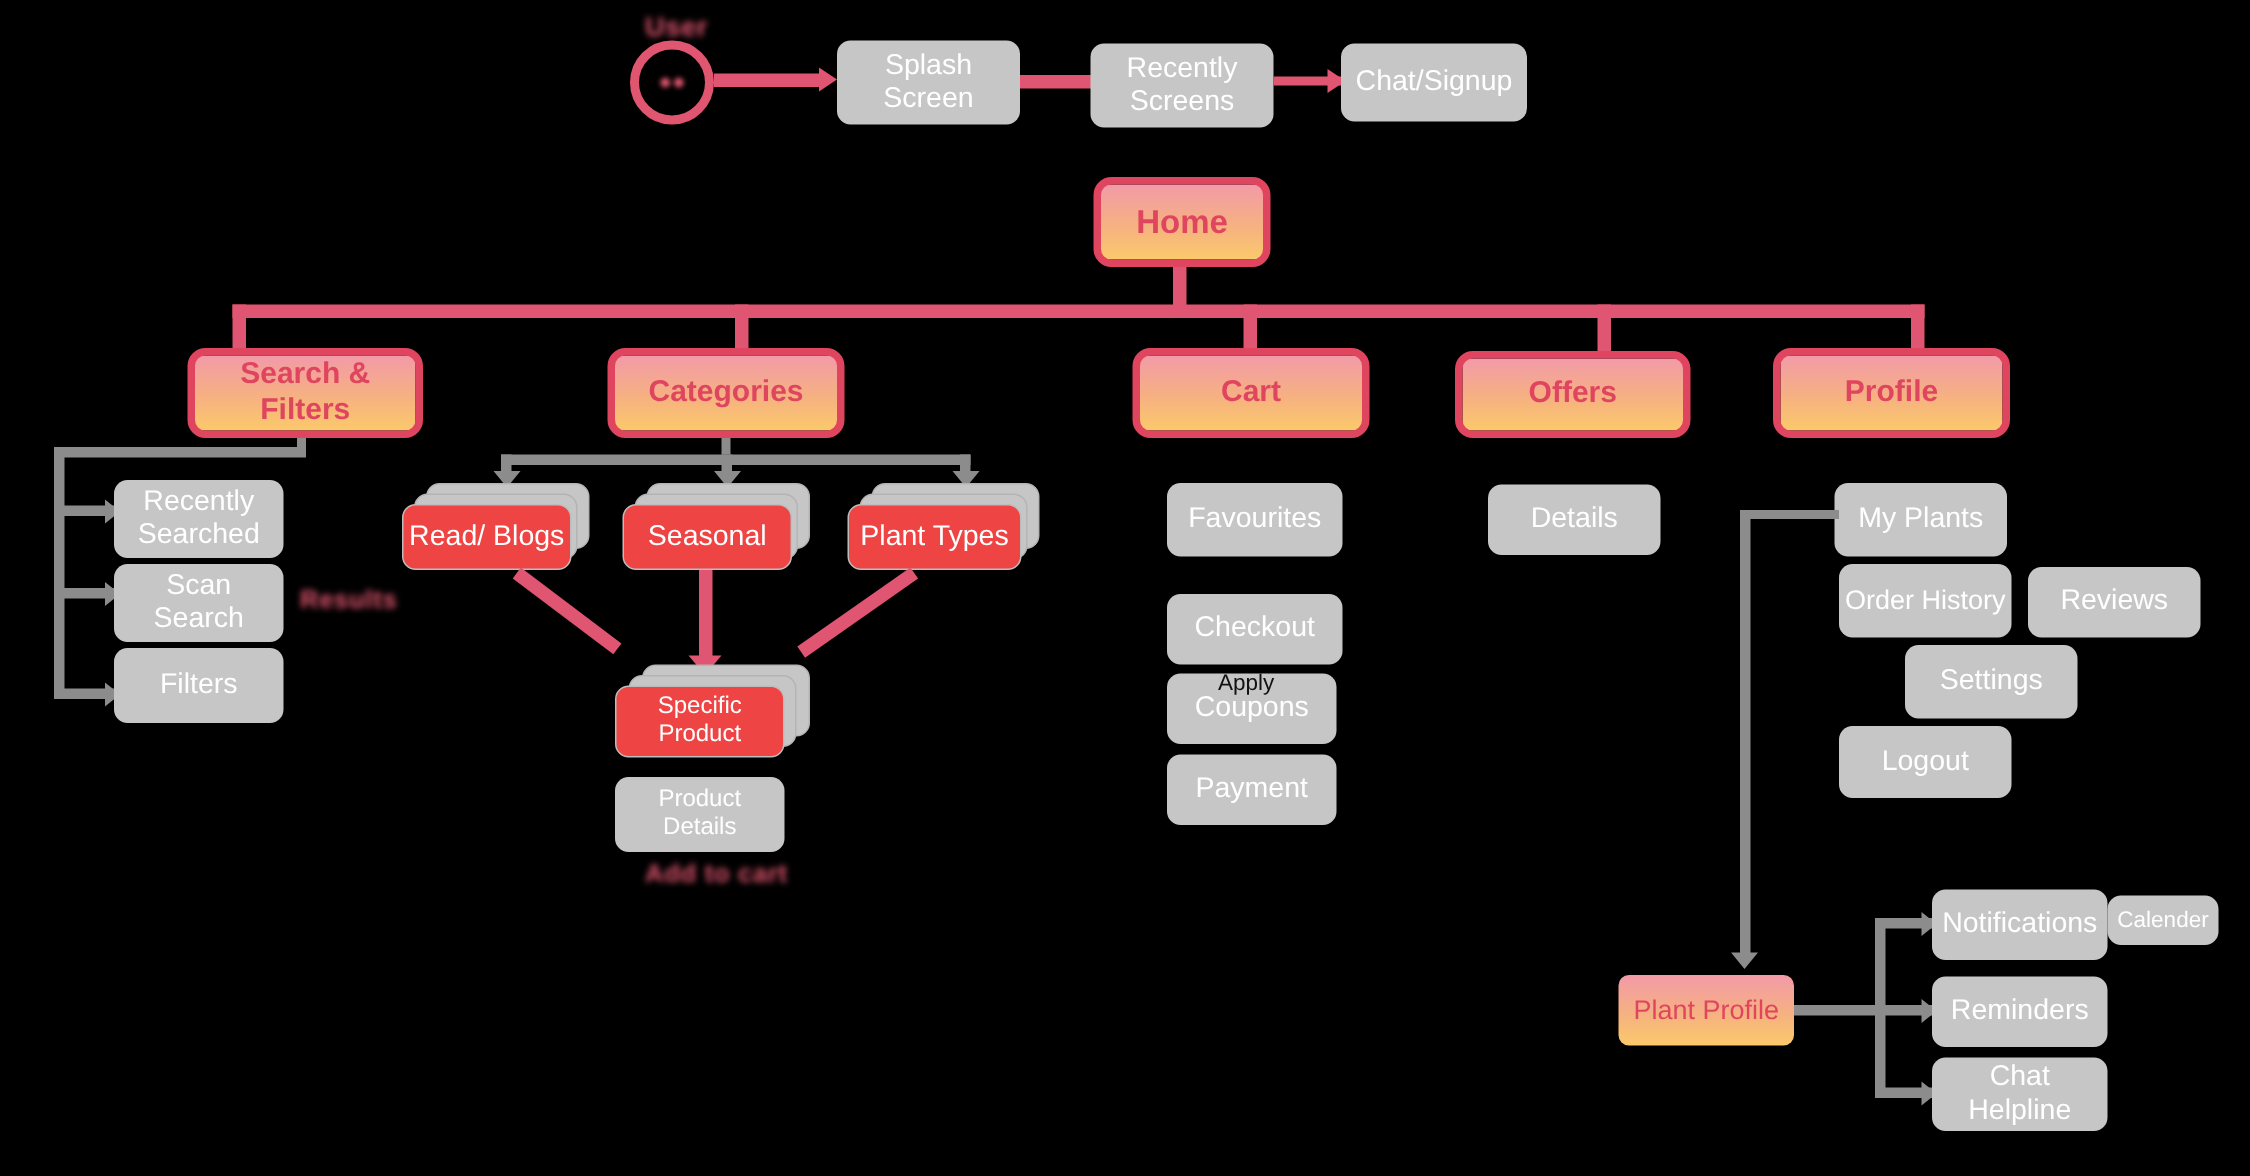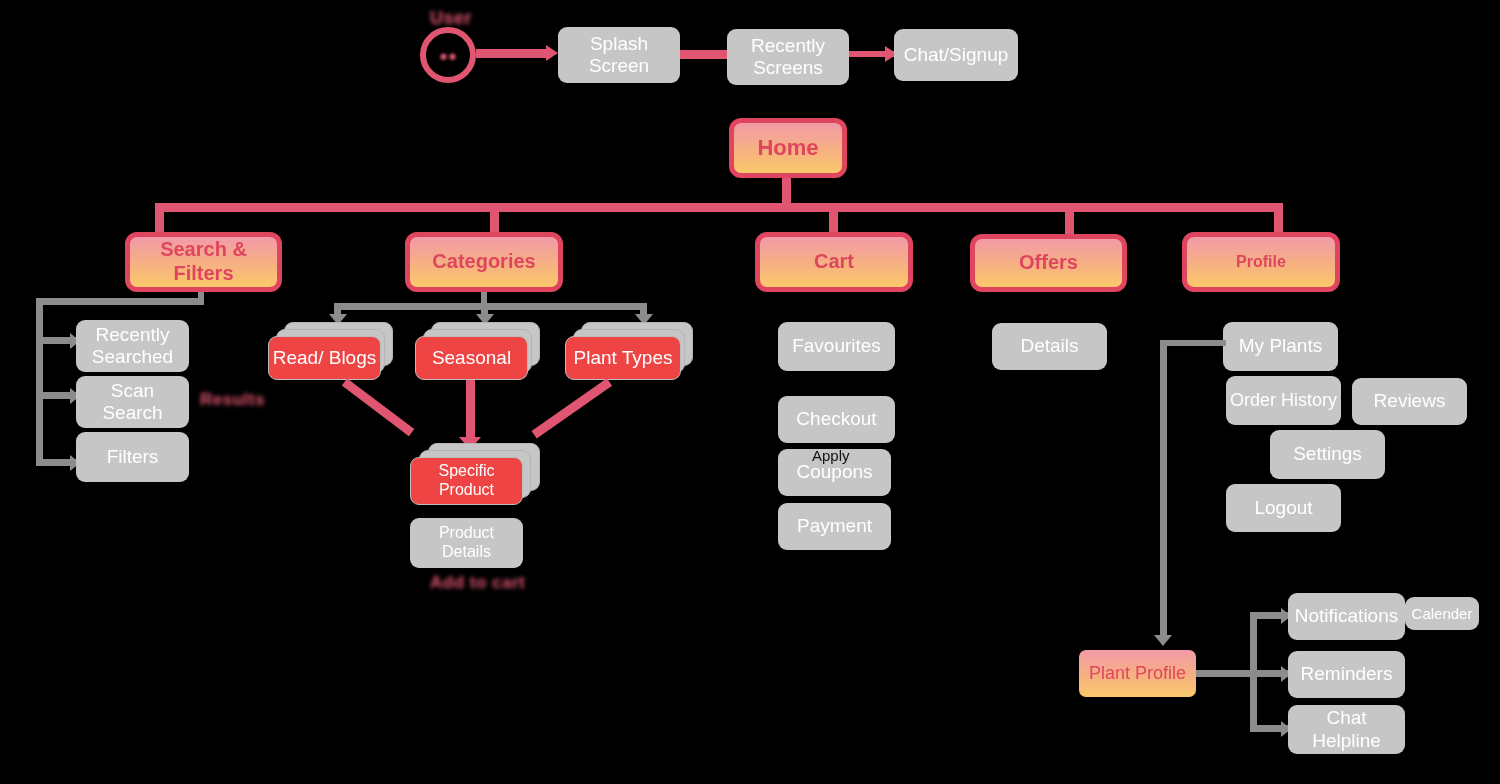--- a/index.html
+++ b/index.html
@@ -107,21 +107,21 @@
   </div>
 
   <div class="node grad bordered" style="left:755px;top:232px;width:158px;height:60px;font-size:20px;">
     <span>Cart</span>
   </div>
 
   <div class="node grad bordered" style="left:970px;top:234px;width:157px;height:58px;font-size:20px;">
     <span>Offers</span>
   </div>
 
-  <div class="node grad bordered" style="left:1182px;top:232px;width:158px;height:60px;font-size:16px;">
+  <div class="node grad bordered" style="left:1182px;top:232px;width:158px;height:60px;font-size:20px;">
     <span>Profile</span>
   </div>
 
   <div class="ln gr" style="left:198px;top:292px;width:6px;height:10px;"></div>
   <div class="ln gr" style="left:36px;top:298px;width:168px;height:7px;"></div>
   <div class="ln gr" style="left:36px;top:298px;width:7px;height:168px;"></div>
 
   <div class="ln gr" style="left:36px;top:337px;width:40px;height:7px;"></div>
   <div class="arrow-right-g" style="left:70px;top:333px;"></div>
   <div class="ln gr" style="left:36px;top:392px;width:40px;height:7px;"></div>

